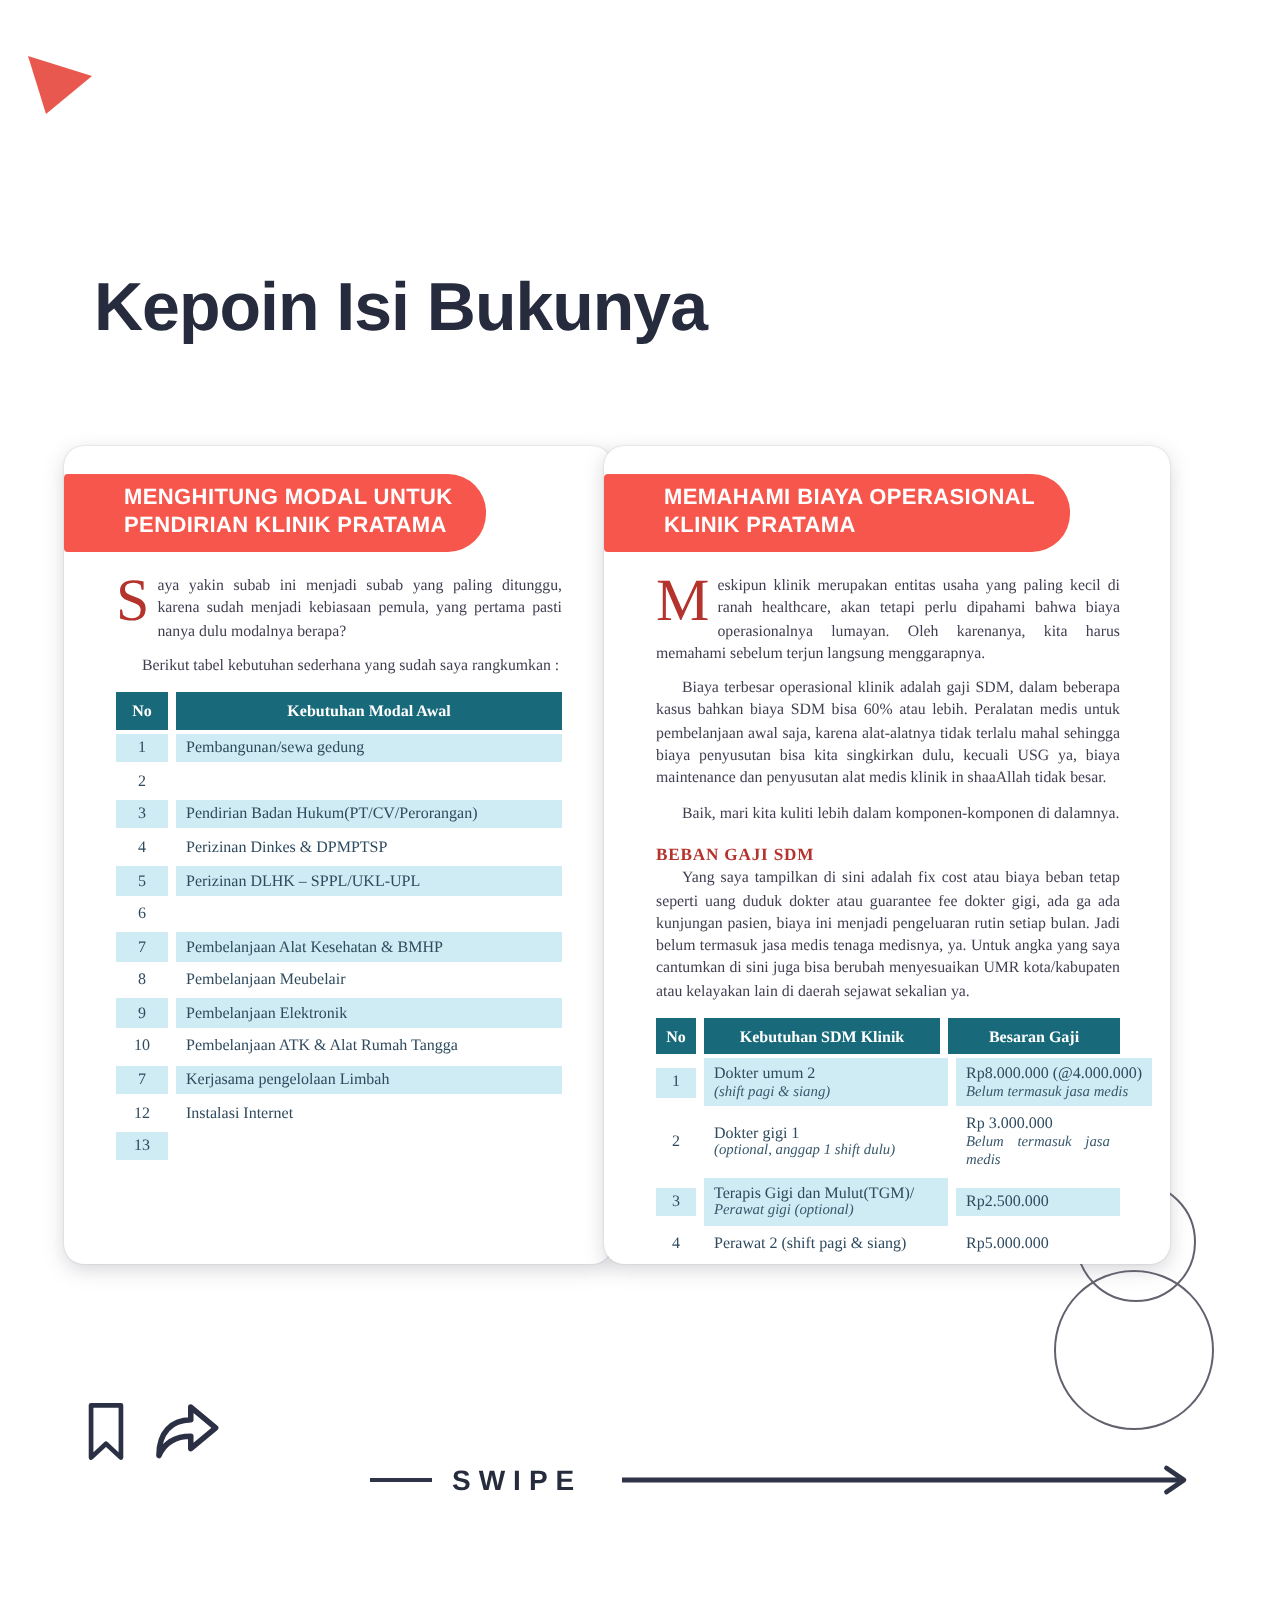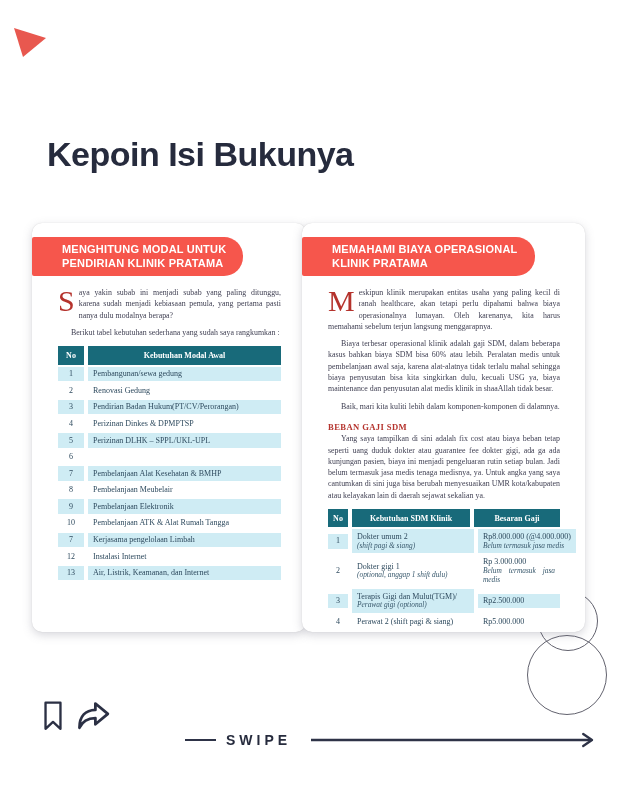--- a/index.html
+++ b/index.html
@@ -103,21 +103,20 @@
         <div class="hcell col-no">No</div>
         <div class="hcell col-item">Kebutuhan Modal Awal</div>
       </div>
       <div id="modal-table-rows">
           <div class="trow">
             <div class="tcell col-no">1</div>
             <div class="tcell col-item">Pembangunan/sewa gedung</div>
           </div>
           <div class="trow even">
             <div class="tcell col-no">2</div>
-            <div class="tcell col-item">Renovasi Gedung</div>
           </div>
           <div class="trow">
             <div class="tcell col-no">3</div>
             <div class="tcell col-item">Pendirian Badan Hukum(PT/CV/Perorangan)</div>
           </div>
           <div class="trow even">
             <div class="tcell col-no">4</div>
             <div class="tcell col-item">Perizinan Dinkes &amp; DPMPTSP</div>
           </div>
           <div class="trow">
@@ -146,21 +145,20 @@
           <div class="trow">
             <div class="tcell col-no">7</div>
             <div class="tcell col-item">Kerjasama pengelolaan Limbah</div>
           </div>
           <div class="trow even">
             <div class="tcell col-no">12</div>
             <div class="tcell col-item">Instalasi Internet</div>
           </div>
           <div class="trow">
             <div class="tcell col-no">13</div>
-            <div class="tcell col-item">Air, Listrik, Keamanan, dan Internet</div>
           </div>
         </div>
     </div>
   </div>
 </div>
 
 <div class="card right">
   <div class="ribbon">
     <span>MEMAHAMI BIAYA OPERASIONAL</span>
     <span>KLINIK PRATAMA</span>

